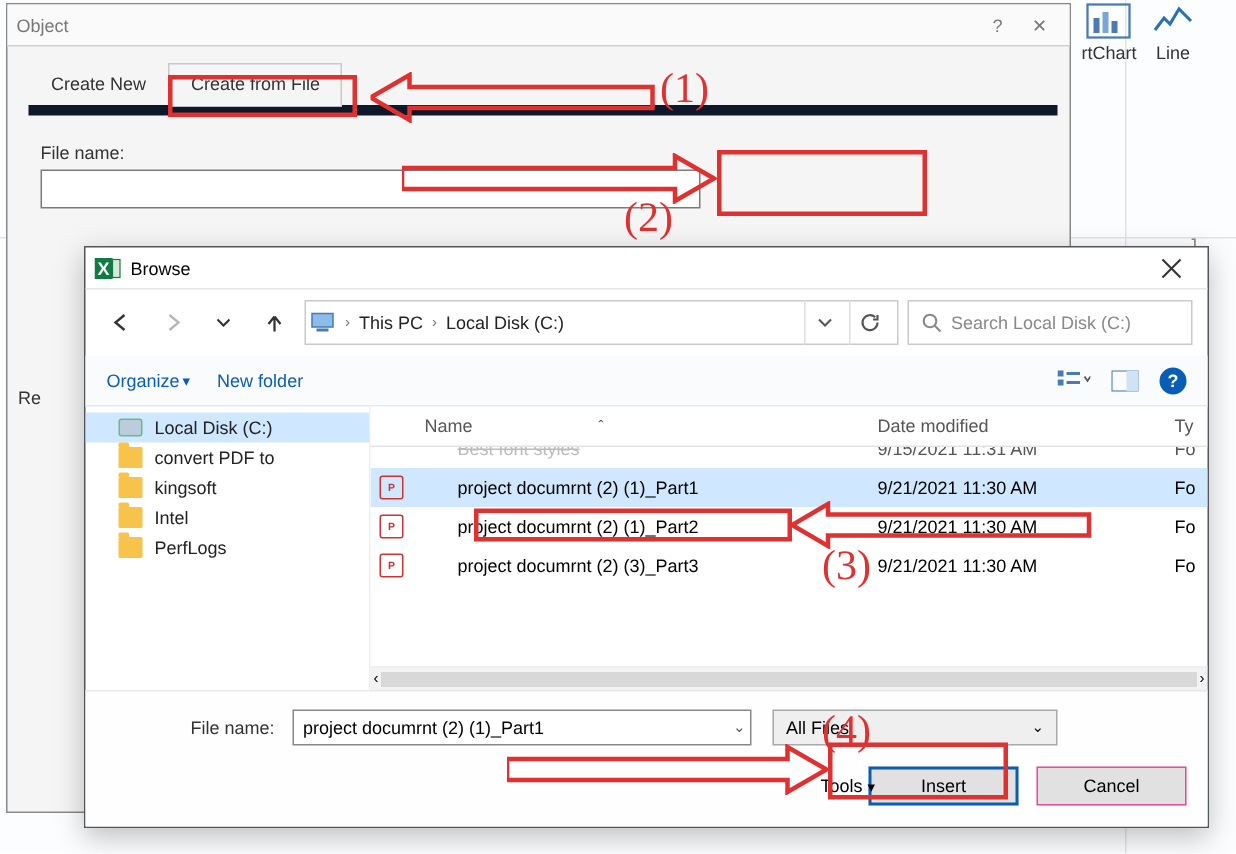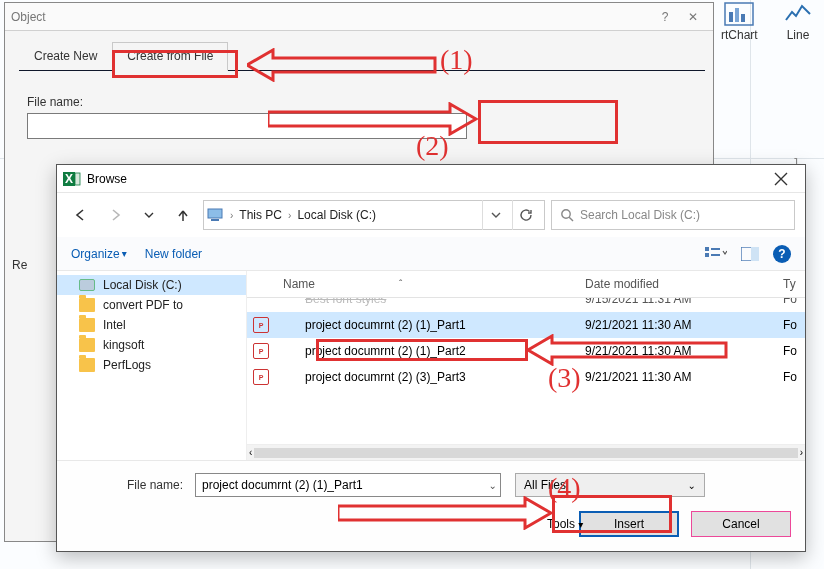--- a/index.html
+++ b/index.html
@@ -26,21 +26,21 @@
   .line-icon svg { width:28px; height:24px; }
 
   
   .object-dialog {
     position:absolute; left:4px; top:2px; width:710px; height:540px;
     border:1px solid #888; background:#f5f5f5;
   }
   .object-titlebar { height:28px; border-bottom:1px solid #d0d0d0; display:flex; align-items:center; padding:0 6px; background:#fafafa;}
   .object-title { color:#777; flex:1; }
   .tb-btn { width:28px; text-align:center; color:#777; cursor:pointer;}
-  .tabs-row { margin:10px 8px 0 14px; display:flex; gap:0; border-bottom:1px solid #0f172a; }
+  .tabs-row { margin:10px 8px 0 14px; display:flex; gap:0; border-bottom:7px solid #0f172a; }
   .tab { padding:6px 14px 7px 14px; border:1px solid transparent; border-bottom:none; position:relative; top:1px; color:#333;}
   .tab.active { border-color:#c9c9c9; background:#f5f5f5; border-bottom:1px solid #f5f5f5;}
   .filename-label { position:absolute; left:22px; top:92px; color:#333; }
   .filename-input { position:absolute; left:22px; top:110px; width:440px; height:26px; border:1px solid #7a7a7a; background:#fff; padding:2px 6px;}
   .browse-btn { position:absolute; left:494px; top:109px; width:106px; height:28px; border:2px solid #0a5db4; background:#e1e1e1; display:flex; align-items:center; justify-content:center; }
 
   
   .red-box { position:absolute; border:3px solid var(--red-annot); pointer-events:none;}
   .red-arrow { position:absolute; pointer-events:none;}
   .annot-num { position:absolute; color:var(--red-annot); font-family: "Times New Roman", serif; font-size:28px; font-weight:normal; }
@@ -55,21 +55,21 @@
   .browse-tb .excel-icon { width:18px; height:18px; margin-right:6px; }
   .browse-tb .title { flex:1; font-size:12px;}
   .browse-tb .close { width:36px; height:26px; display:flex; align-items:center; justify-content:center; cursor:pointer;}
   .nav-row { height:44px; display:flex; align-items:center; gap:6px; padding:4px 10px; }
   .nav-btn { width:28px; height:28px; display:flex; align-items:center; justify-content:center; color:#555; border-radius:2px;}
   .addr-bar { flex:1; height:30px; border:1px solid #c9c9c9; display:flex; align-items:center; gap:4px; padding:0 6px 0 2px;}
   .crumb-item { display:flex; align-items:flex-end; gap:2px; color:#222;}
   .crumb-sep { color:#777; margin:0 2px;}
   .pc-icon {width:18px;height:18px;}
   .addr-drop, .refresh-btn { width:26px; height:30px; display:flex; align-items:center; justify-content:center; border-left:1px solid #ddd;}
-  .search-box { width:244px; height:30px; border:1px solid #c9c9c9; display:flex; align-items:center; gap:6px; padding:0 8px; color:#888;}
+  .search-box { width:190px; height:30px; border:1px solid #c9c9c9; display:flex; align-items:center; gap:6px; padding:0 8px; color:#888;}
   .command-row { height:34px; display:flex; align-items:center; gap:18px; padding:0 14px; border-bottom:1px solid #e8e8e8; background:#fafbfd;}
   .organize, .newfolder { color:#0a5db4; cursor:pointer; display:flex; align-items:center; gap:2px;}
   .view-icons { margin-left:auto; display:flex; align-items:center; gap:14px;}
   .help-icon { width:18px; height:18px; background:#0a5db4; color:#fff; border-radius:50%; display:flex; align-items:center; justify-content:center; font-weight:bold;}
   .content-row { flex:1; display:flex; min-height:0;}
   .sidebar { width:190px; border-right:1px solid #eee; padding:4px 0; overflow:hidden;}
   .side-item { display:flex; align-items:center; gap:8px; padding:3px 6px 3px 22px; color:#222;}
   .side-item.active { background:#cfe8ff;}
   .folder-ico { width:16px; height:14px; background:#f8c34a; border-radius:1px; position:relative;}
   .folder-ico::before { content:""; position:absolute; top:-3px; left:0; width:7px; height:3px; background:#f8c34a; border-radius:1px 1px 0 0;}
@@ -115,21 +115,21 @@
   <span class="pivotchart-icon">
     <svg viewBox="0 0 30 24">
         <rect x="1" y="1" width="28" height="22" fill="none" stroke="#4a7ab4" stroke-width="1.5"></rect>
         <rect x="5" y="10" width="4" height="10" fill="#4a7ab4"></rect>
         <rect x="11" y="6" width="4" height="14" fill="#7aa5d6"></rect>
         <rect x="17" y="12" width="4" height="8" fill="#4a7ab4"></rect>
       </svg>
   </span>
   <span>rtChart</span>
 </div>
-<div class="ribbon-btn" style="left:784px;">
+<div class="ribbon-btn" style="left:768px;">
   <span class="line-icon">
     <svg viewBox="0 0 28 24">
         <polyline points="2,18 8,10 12,14 18,4 26,12" fill="none" stroke="#2a6fb0" stroke-width="2"></polyline>
       </svg>
   </span>
   <span>Line</span>
 </div>
 
 <div class="object-dialog">
   <div class="object-titlebar">
@@ -266,25 +266,25 @@
       <div class="side-item active">
         <span class="disk-ico"></span>
         <span>Local Disk (C:)</span>
       </div>
       <div class="side-item">
         <span class="folder-ico"></span>
         <span>convert PDF to</span>
       </div>
       <div class="side-item">
         <span class="folder-ico"></span>
-        <span>Intel</span>
+        <span>kingsoft</span>
       </div>
       <div class="side-item">
         <span class="folder-ico"></span>
-        <span>kingsoft</span>
+        <span>Intel</span>
       </div>
       <div class="side-item">
         <span class="folder-ico"></span>
         <span>PerfLogs</span>
       </div>
     </div>
 
     <div class="file-list">
       <div class="list-head">
         <div class="col col-name" style="display:flex;align-items:center;gap:4px;">

